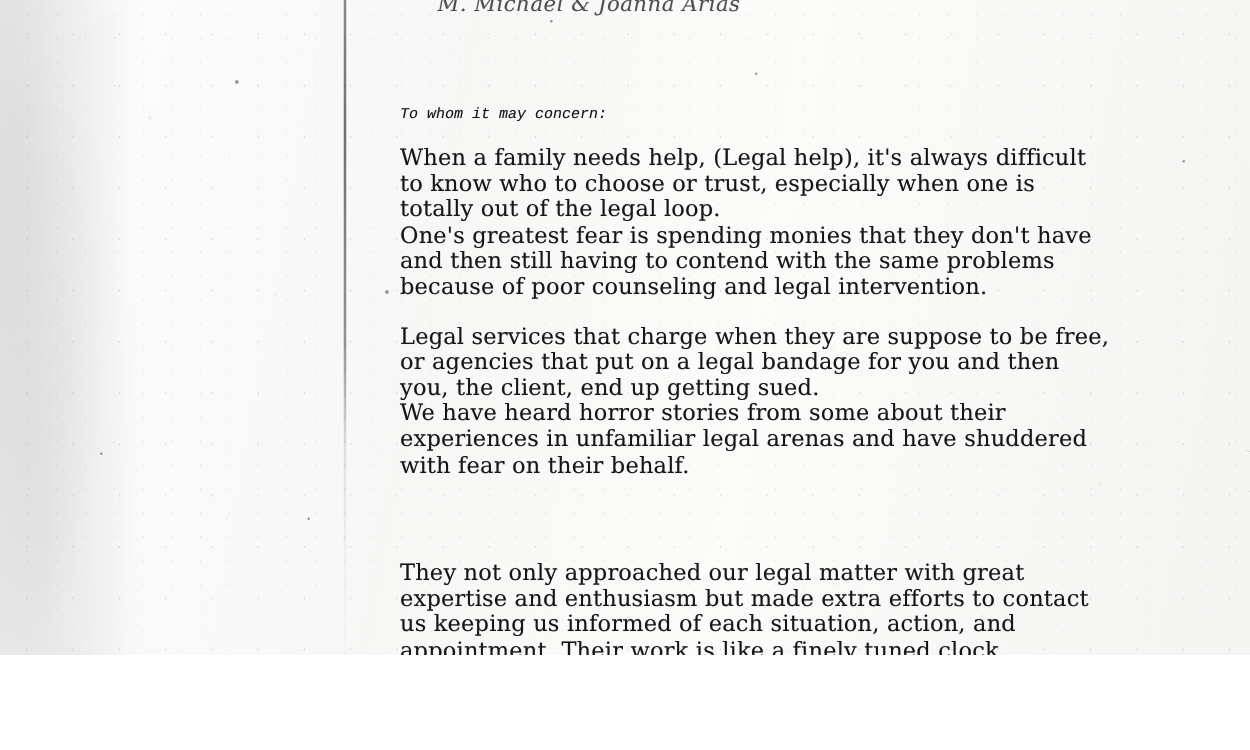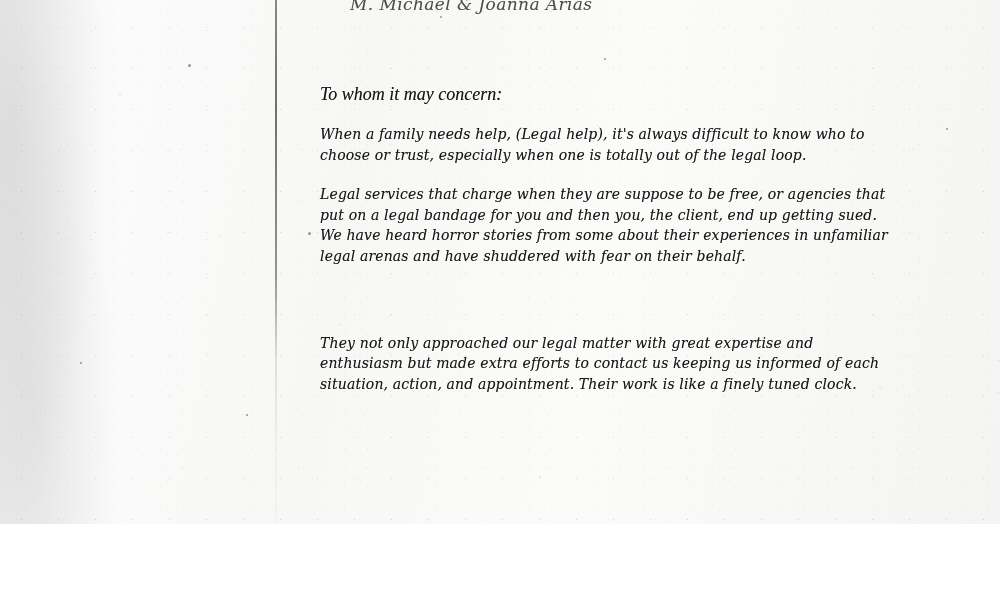--- a/index.html
+++ b/index.html
@@ -102,37 +102,36 @@
   
   .letter-body {
     position: absolute;
     left: 320px;
     top: 84px;
     width: 570px;
   }
 
   .para {
     margin: 0 0 0 0;
-    font-style: italic;
-    font-size: 14px;
+    font-size: 18px;
     line-height: 20.6px;
     color: #161616;
     letter-spacing: 0.15px;
     text-align: left;
     font-family: "DejaVu Serif", serif;
   }
   .gap-md { height: 19px; }
   .gap-lg { height: 22px; }
 
   .salutation {
     font-style: italic;
-    font-size: 18px;
+    font-size: 12px;
     color: #141414;
     margin-bottom: 0;
-    font-family: Liberation Serif, serif;
+    font-family: Liberation Mono, monospace;
   }
 
   
   .inked {
     text-shadow: 0 0 0.6px rgba(0,0,0,0.35);
   }
 
   
   .speck {
     position: absolute;
@@ -160,20 +159,21 @@
   <span class="speck" style="left:700px;top:548px;width:2px;height:2px;"></span>
   <span class="speck" style="left:440px;top:16px;width:2px;height:2px;"></span>
 
   <div class="header-line inked">M. Michael &amp; Joanna Arias</div>
 
   <div class="letter-body">
     <div class="salutation inked">To whom it may concern:</div>
 
     <div class="gap-md"></div>
     <p class="para inked">When a family needs help, (Legal help),  it's always difficult to know who to choose or trust, especially when one is totally out of the legal loop.</p>
+    <p class="para inked">One's greatest fear is spending monies that they don't have and then still having to contend with the same problems because of poor counseling and legal intervention.</p>
 
     <div class="gap-md"></div>
     <p class="para inked">Legal services that charge when they are suppose to be free, or agencies that put on a legal bandage for you and then you, the client, end up getting sued.</p>
     <p class="para inked">We have heard horror stories from some about their experiences in unfamiliar legal arenas and have shuddered with fear on their behalf.</p>
 
     <div class="gap-lg"></div>
 
     <div class="gap-lg"></div>
 
     <div class="gap-lg"></div>

